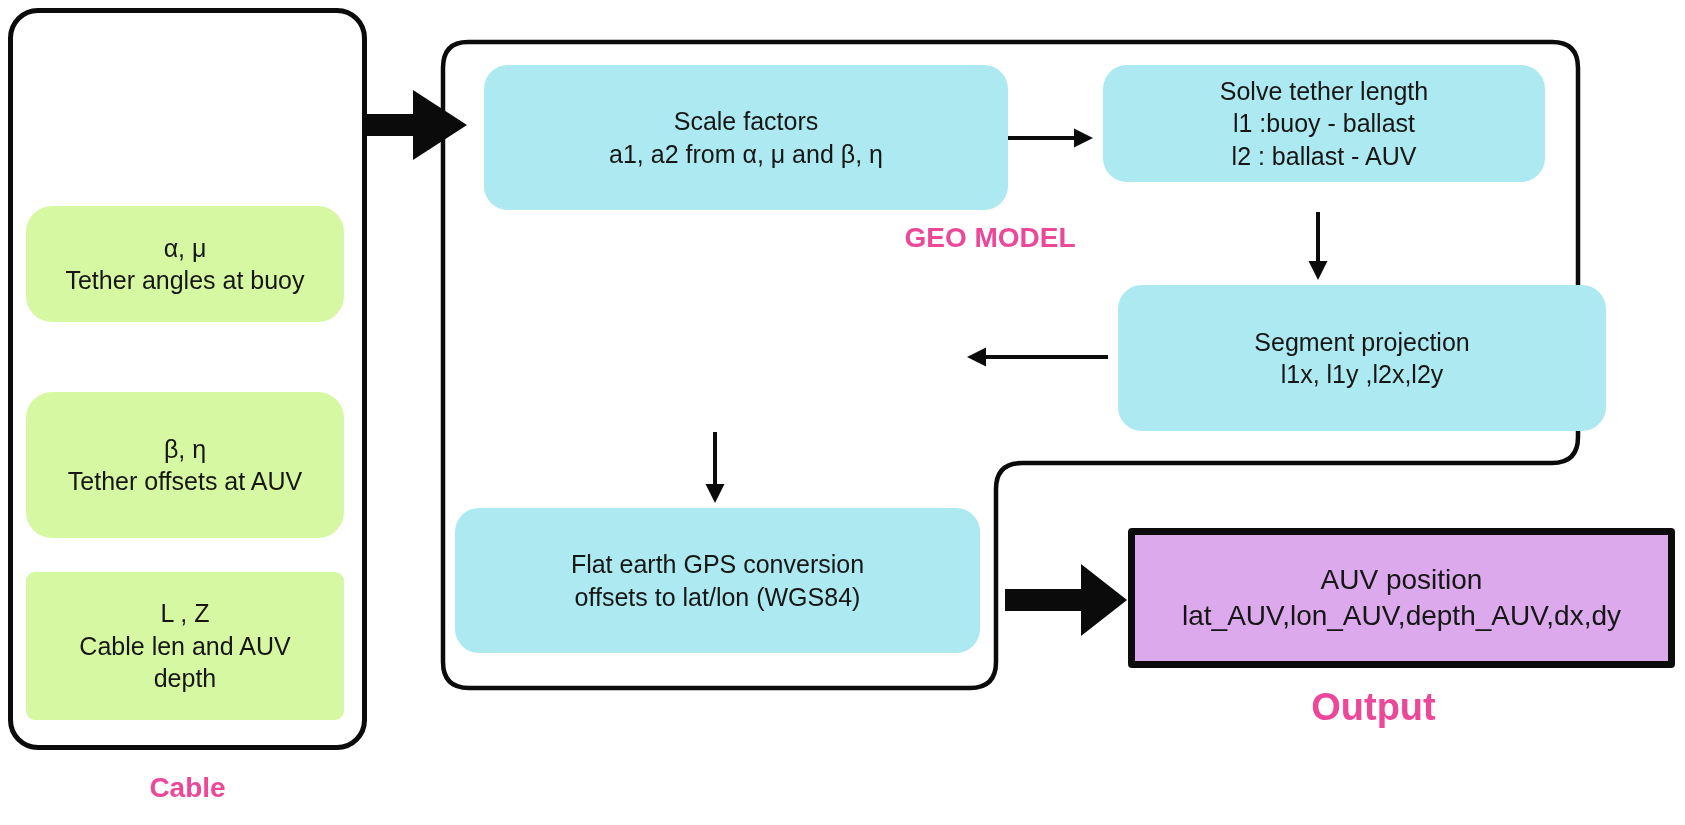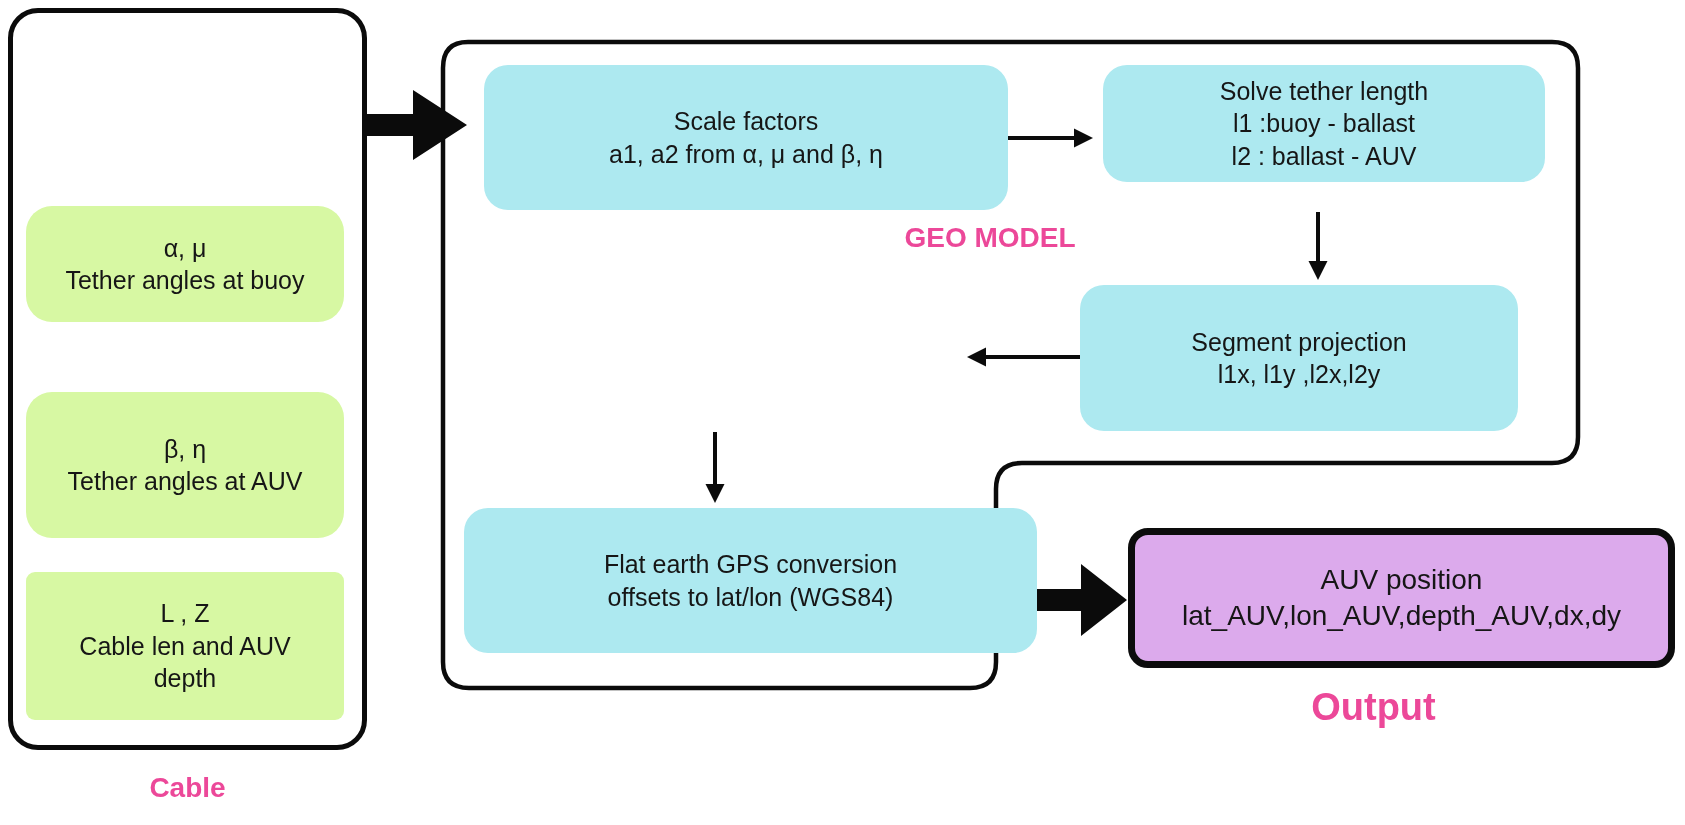--- a/index.html
+++ b/index.html
@@ -14,31 +14,31 @@
     font-size:25px;line-height:1.3;box-sizing:border-box;
   }
   .green{background:#d7f8a3;border-radius:26px;left:26px;width:318px;}
   .g1{top:28px;height:146px;}
   .g2{top:206px;height:116px;}
   .g3{top:392px;height:146px;}
   .g4{top:572px;height:148px;border-radius:9px;}
   .cyan{background:#ade9f0;border-radius:24px;}
   .c1{left:475px;top:65px;width:524px;height:145px;margin-left:9px;}
   .c2{left:1103px;top:65px;width:442px;height:117px;}
-  .c3{left:1080px;top:285px;width:438px;height:146px;}
+  .c3{left:1118px;top:285px;width:488px;height:146px;}
   .c4{left:457px;top:285px;width:487px;height:146px;}
-  .c5{left:455px;top:508px;width:573px;height:145px;margin-left:9px;}
+  .c5{left:455px;top:508px;width:525px;height:145px;}
   .frame{
     position:absolute;left:8px;top:8px;width:359px;height:742px;
     border:5px solid #0b0b0b;border-radius:30px;box-sizing:border-box;
     background:transparent;
   }
   .outbox{
     left:1128px;top:528px;width:547px;height:140px;
-    background:#dcaaec;border:7px solid #0c0c0c;border-radius:20px;
+    background:#dcaaec;border:7px solid #0c0c0c;border-radius:4px;
     font-size:28px;
   }
   .seclabel{
     position:absolute;text-align:center;color:#ec4899;font-weight:700;
   }
   .lbl-inputs{left:8px;top:772px;width:359px;font-size:28px;}
   .lbl-geo{left:795px;top:222px;width:390px;font-size:28px;font-weight:800;}
   .lbl-output{left:1100px;top:686px;width:547px;font-size:38px;}
 </style>
 </head>
@@ -73,21 +73,21 @@
       <line x1="715" y1="432" x2="715" y2="484" stroke="#0b0b0b" stroke-width="4"></line>
       <polygon points="705.5,484 715,503 724.5,484" fill="#0b0b0b"></polygon>
     </g>
   </svg>
 
   <div class="frame"></div>
 
   <div class="node green g2">α, μ
 Tether angles at buoy</div>
   <div class="node green g3">β, η
-Tether angles at AUV</div>
+Tether offsets at AUV</div>
   <div class="node green g4">L , Z
 Cable len and AUV
 depth</div>
 
   <div class="node cyan c1">Scale factors
 a1, a2 from α, μ and β, η</div>
   <div class="node cyan c2">Solve tether length
 l1 :buoy - ballast
 l2 : ballast - AUV</div>
   <div class="node cyan c3">Segment projection

